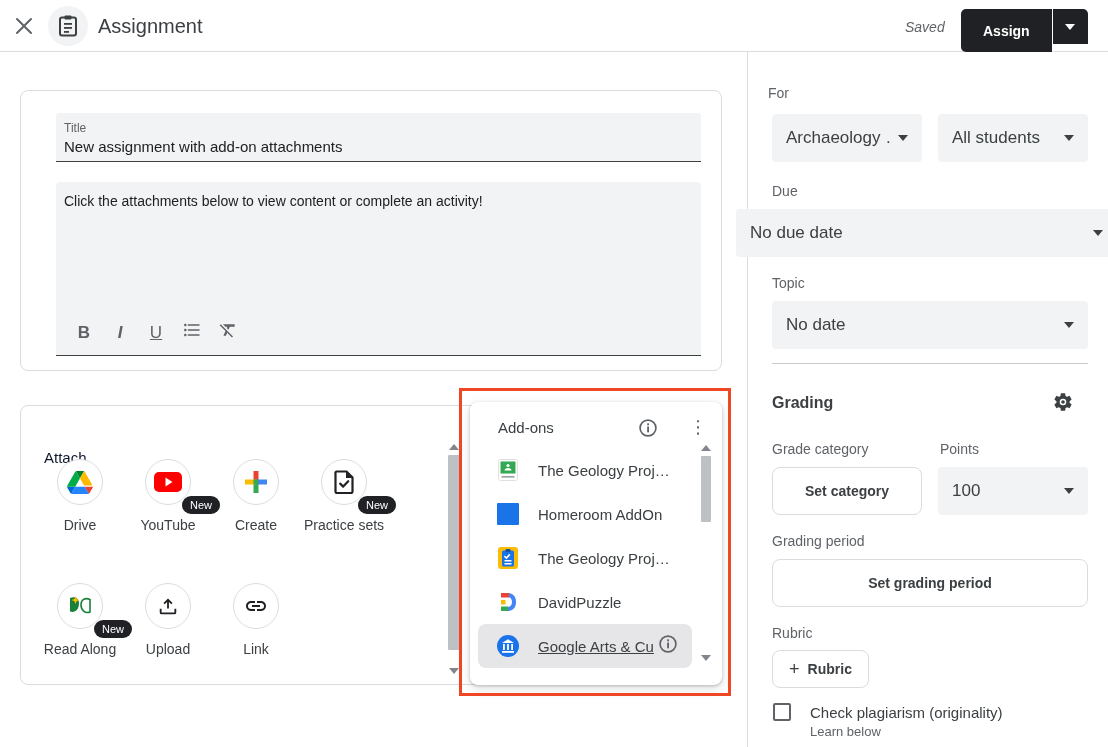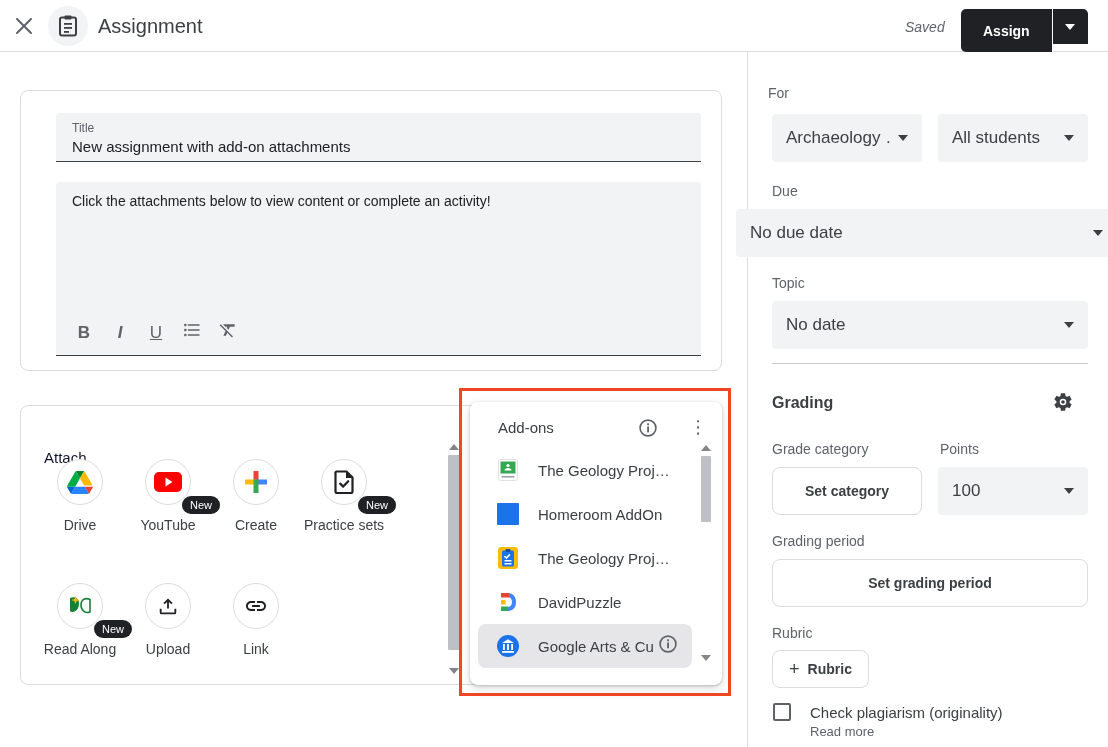--- a/index.html
+++ b/index.html
@@ -18,41 +18,41 @@
   .assign-split { display:flex; border-radius:5px; overflow:hidden; }
   .assign-main { background:#202124; color:#fff; font-size:14px; font-weight:bold;
     padding:0 22px; height:43px; display:flex; align-items:center; border-right:1px solid #fff; cursor:pointer; }
   .assign-arrow { background:#202124; width:35px; height:35px; display:flex;
     align-items:center; justify-content:center; cursor:pointer; }
 
   
   .card { position:absolute; background:#fff; border:1px solid #dadce0; border-radius:8px; }
 
   .field { position:absolute; background:#f1f3f4; border-radius:4px 4px 0 0;
-    border-bottom:1px solid #3c4043; padding:8px 16px; }
+    border-bottom:1px solid #3c4043; padding:8px 8px; }
   .field-label { font-size:12px; color:#5f6368; }
   .field-value { font-size:15px; color:#202124; margin-top:3px; }
 
   .fmt-btn { font-size:17px; color:#5f6368; width:24px; text-align:center; cursor:pointer; }
 
   
   .attach-circle { position:absolute; width:46px; height:46px; border-radius:50%;
     border:1px solid #dadce0; background:#fff; display:flex; align-items:center;
     justify-content:center; cursor:pointer; }
   .attach-label { position:absolute; width:90px; text-align:center; font-size:14px;
     color:#3c4043; line-height:20px; }
   .new-badge { position:absolute; background:#202124; color:#fff; font-size:11px;
     padding:3px 8px; border-radius:10px; }
 
   
   #addons-popup { position:absolute; left:470px; top:402px; width:252px; height:283px;
     background:#fff; border-radius:8px; box-shadow:0 1px 3px rgba(60,64,67,.3), 0 4px 12px rgba(60,64,67,.15); }
   .addon-item { position:absolute; left:8px; width:214px; height:44px; display:flex;
     align-items:center; cursor:pointer; border-radius:8px; }
-  .addon-item.selected { background:#e6e6e9; }
+  .addon-item.selected { background:#e6e6e9;text-decoration:underline; }
   .addon-ic { width:24px; height:24px; margin-left:18px; display:flex;
     align-items:center; justify-content:center; flex:none; }
   .addon-label { font-size:15px; color:#3c4043; margin-left:18px; white-space:nowrap;
     overflow:hidden; max-width:130px; }
 
   
   .sb-track { position:absolute; background:#fff; }
   .sb-thumb { position:absolute; background:#bdc1c6; border-radius:1px; }
   .tri-up { width:0; height:0; border-left:5px solid transparent;
     border-right:5px solid transparent; border-bottom:6px solid #80868b; }
@@ -347,15 +347,15 @@
   <div class="outline-btn" style="left:772px; top:559px; width:316px; height:48px;">Set grading period</div>
 
   <div class="side-label" style="left:772px; top:625px;">Rubric</div>
   <div class="outline-btn" style="left:772px; top:650px; width:97px; height:38px; gap:8px;">
     <span style="font-size:18px; font-weight:normal;">+</span>
     <span>Rubric</span>
   </div>
 
   <div id="plagiarism-checkbox" style="left:773px; top:703px;"></div>
   <div class="abs" style="left:810px; top:704px; font-size:15px; color:#3c4043;">Check plagiarism (originality)</div>
-  <div class="abs" style="left:810px; top:724px; font-size:13px; color:#5f6368; cursor:pointer;">Read more</div>
+  <div class="abs" style="left:810px; top:724px; font-size:13px; color:#5f6368; cursor:pointer;">Learn below</div>
 
 </div>
 
 </body></html>

